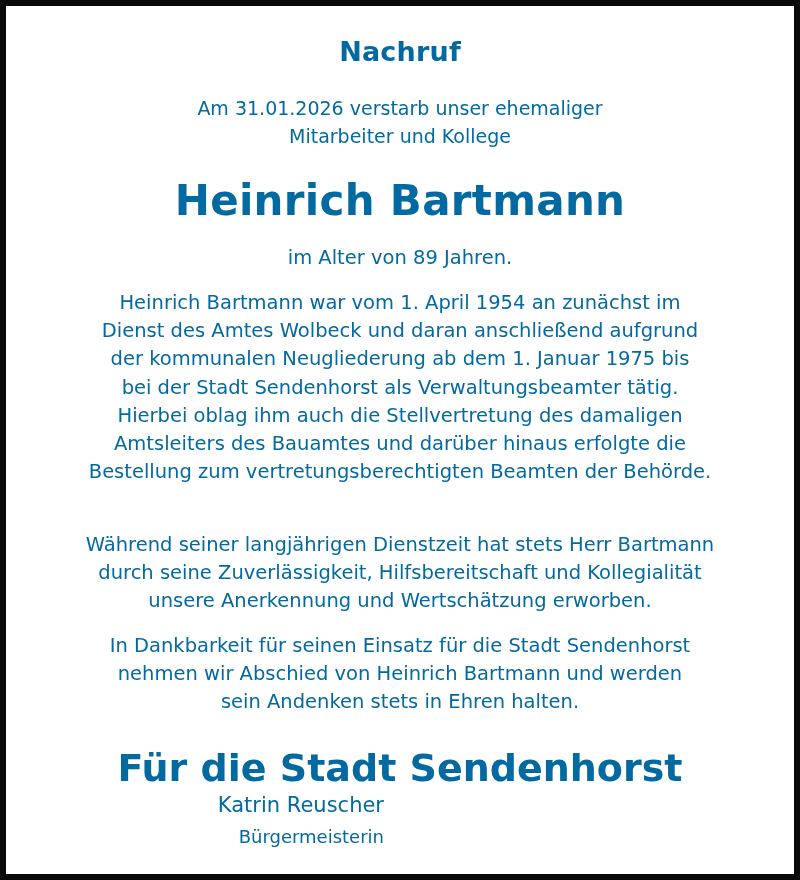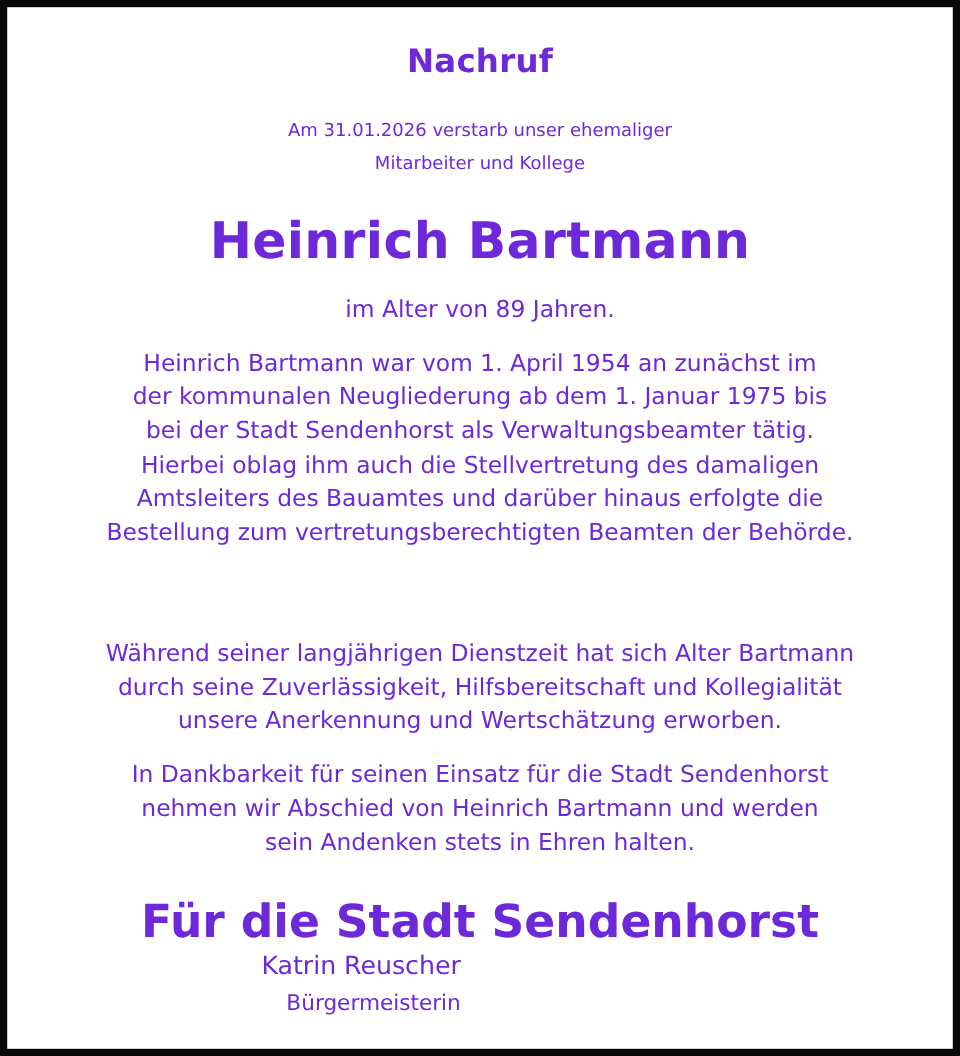--- a/index.html
+++ b/index.html
@@ -6,26 +6,26 @@
   body { width: 800px; height: 880px; overflow: hidden; }
   .frame {
     position: absolute; left: 0; top: 0;
     width: 788px; height: 868px;
     border: 6px solid #0a0a0a;
     background: #ffffff;
   }
   .doc {
     position: absolute; left: 0; top: 0; width: 788px; height: 868px;
     font-family: "DejaVu Sans", "Liberation Sans", sans-serif;
-    color: #6d28d9;
+    color: #0369a1;
     text-align: center;
   }
   .line { position: absolute; left: 0; width: 788px; white-space: nowrap; }
   .title { font-weight: bold; font-size: 27px; top: 30px; letter-spacing: 0.2px; }
-  .intro { font-size: 15px; line-height: 28px; top: 88px; }
+  .intro { font-size: 19px; line-height: 28px; top: 88px; }
   .name { font-weight: bold; font-size: 42px; top: 170px; letter-spacing: 0.3px; }
   .age { font-size: 19.5px; top: 240px; }
   .para { font-size: 19.5px; line-height: 28.2px; }
   .p1 { top: 283px; }
   .p2 { top: 525px; }
   .p3 { top: 626px; text-align: center; }
   .para div { white-space: nowrap; }
   .closing { font-weight: bold; font-size: 38px; top: 740px; }
   .sig { position: absolute; width: 340px; text-align: right; }
   .sig-left { left: 38px; top: 786px; }
@@ -45,29 +45,30 @@
       <div>Am 31.01.2026 verstarb unser ehemaliger</div>
       <div>Mitarbeiter und Kollege</div>
     </div>
 
     <div class="line name">Heinrich Bartmann</div>
 
     <div class="line age">im Alter von 89 Jahren.</div>
 
     <div class="line para p1">
       <div>Heinrich Bartmann war vom 1. April 1954 an zunächst im</div>
+      <div>Dienst des Amtes Wolbeck und daran anschließend aufgrund</div>
       <div>der kommunalen Neugliederung ab dem 1. Januar 1975 bis</div>
       <div>bei der Stadt Sendenhorst als Verwaltungsbeamter tätig.</div>
       <div>Hierbei oblag ihm auch die Stellvertretung des damaligen</div>
       <div>Amtsleiters des Bauamtes und darüber hinaus erfolgte die</div>
       <div>Bestellung zum vertretungsberechtigten Beamten der Behörde.</div>
     </div>
 
     <div class="line para p2">
-      <div>Während seiner langjährigen Dienstzeit hat sich Alter Bartmann</div>
+      <div>Während seiner langjährigen Dienstzeit hat stets Herr Bartmann</div>
       <div>durch seine Zuverlässigkeit, Hilfsbereitschaft und Kollegialität</div>
       <div>unsere Anerkennung und Wertschätzung erworben.</div>
     </div>
 
     <div class="line para p3">
       <div>In Dankbarkeit für seinen Einsatz für die Stadt Sendenhorst</div>
       <div>nehmen wir Abschied von Heinrich Bartmann und werden</div>
       <div>sein Andenken stets in Ehren halten.</div>
     </div>
 

